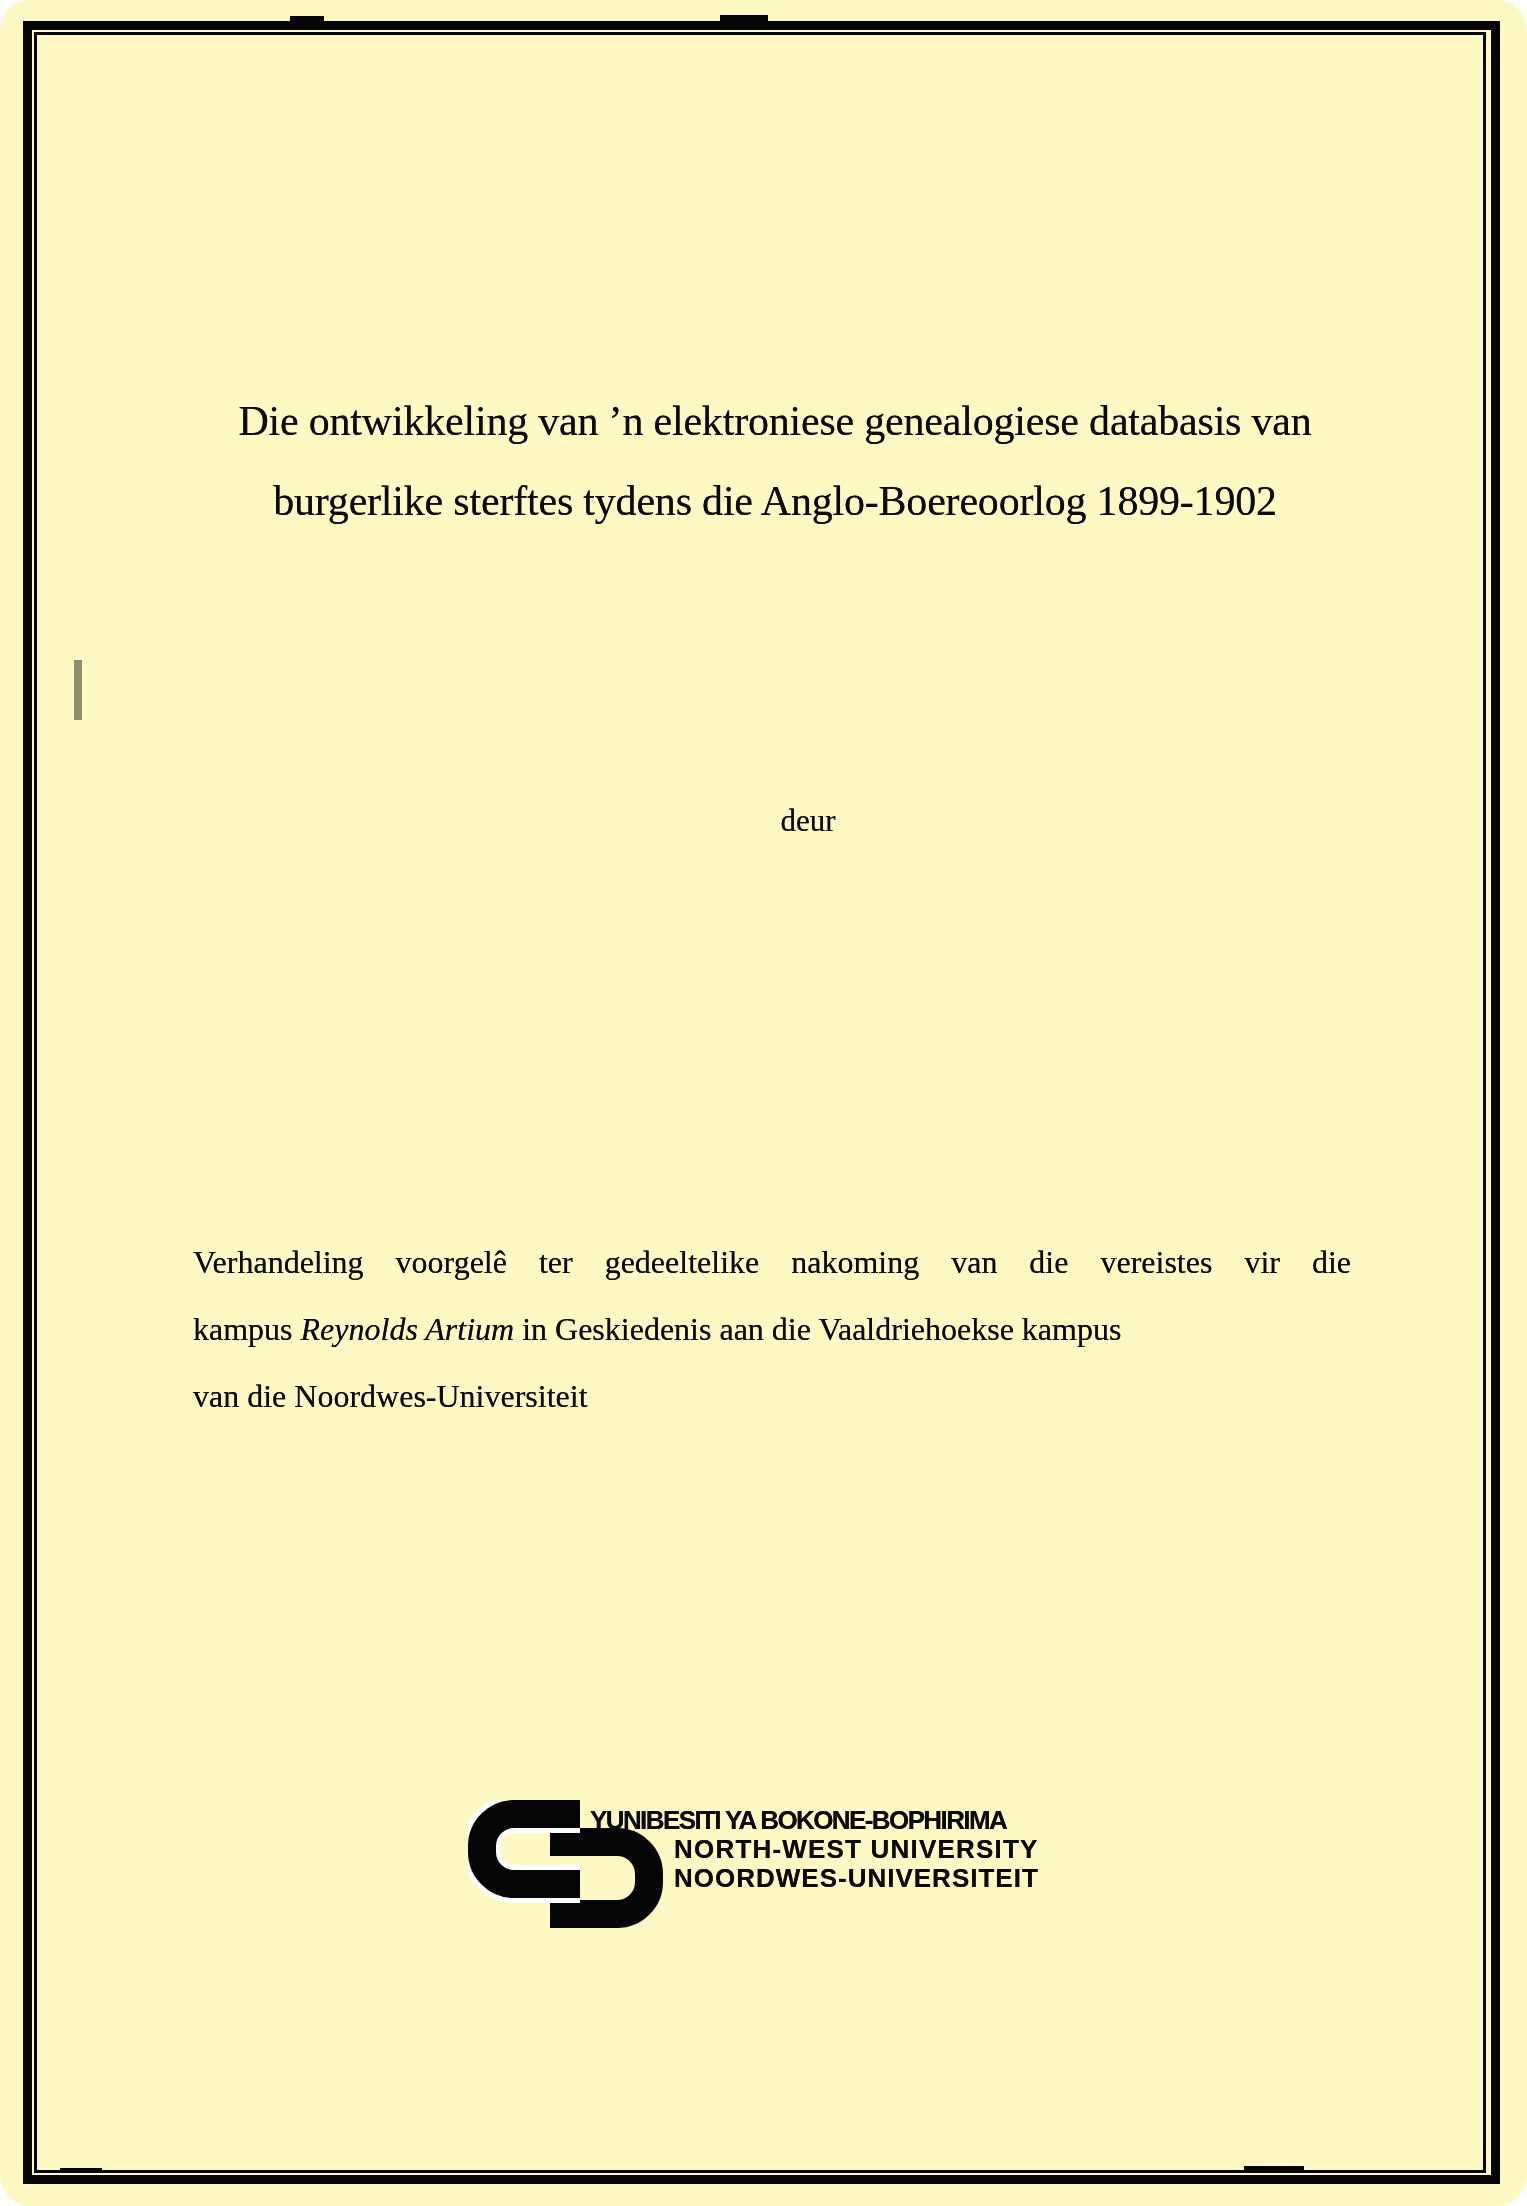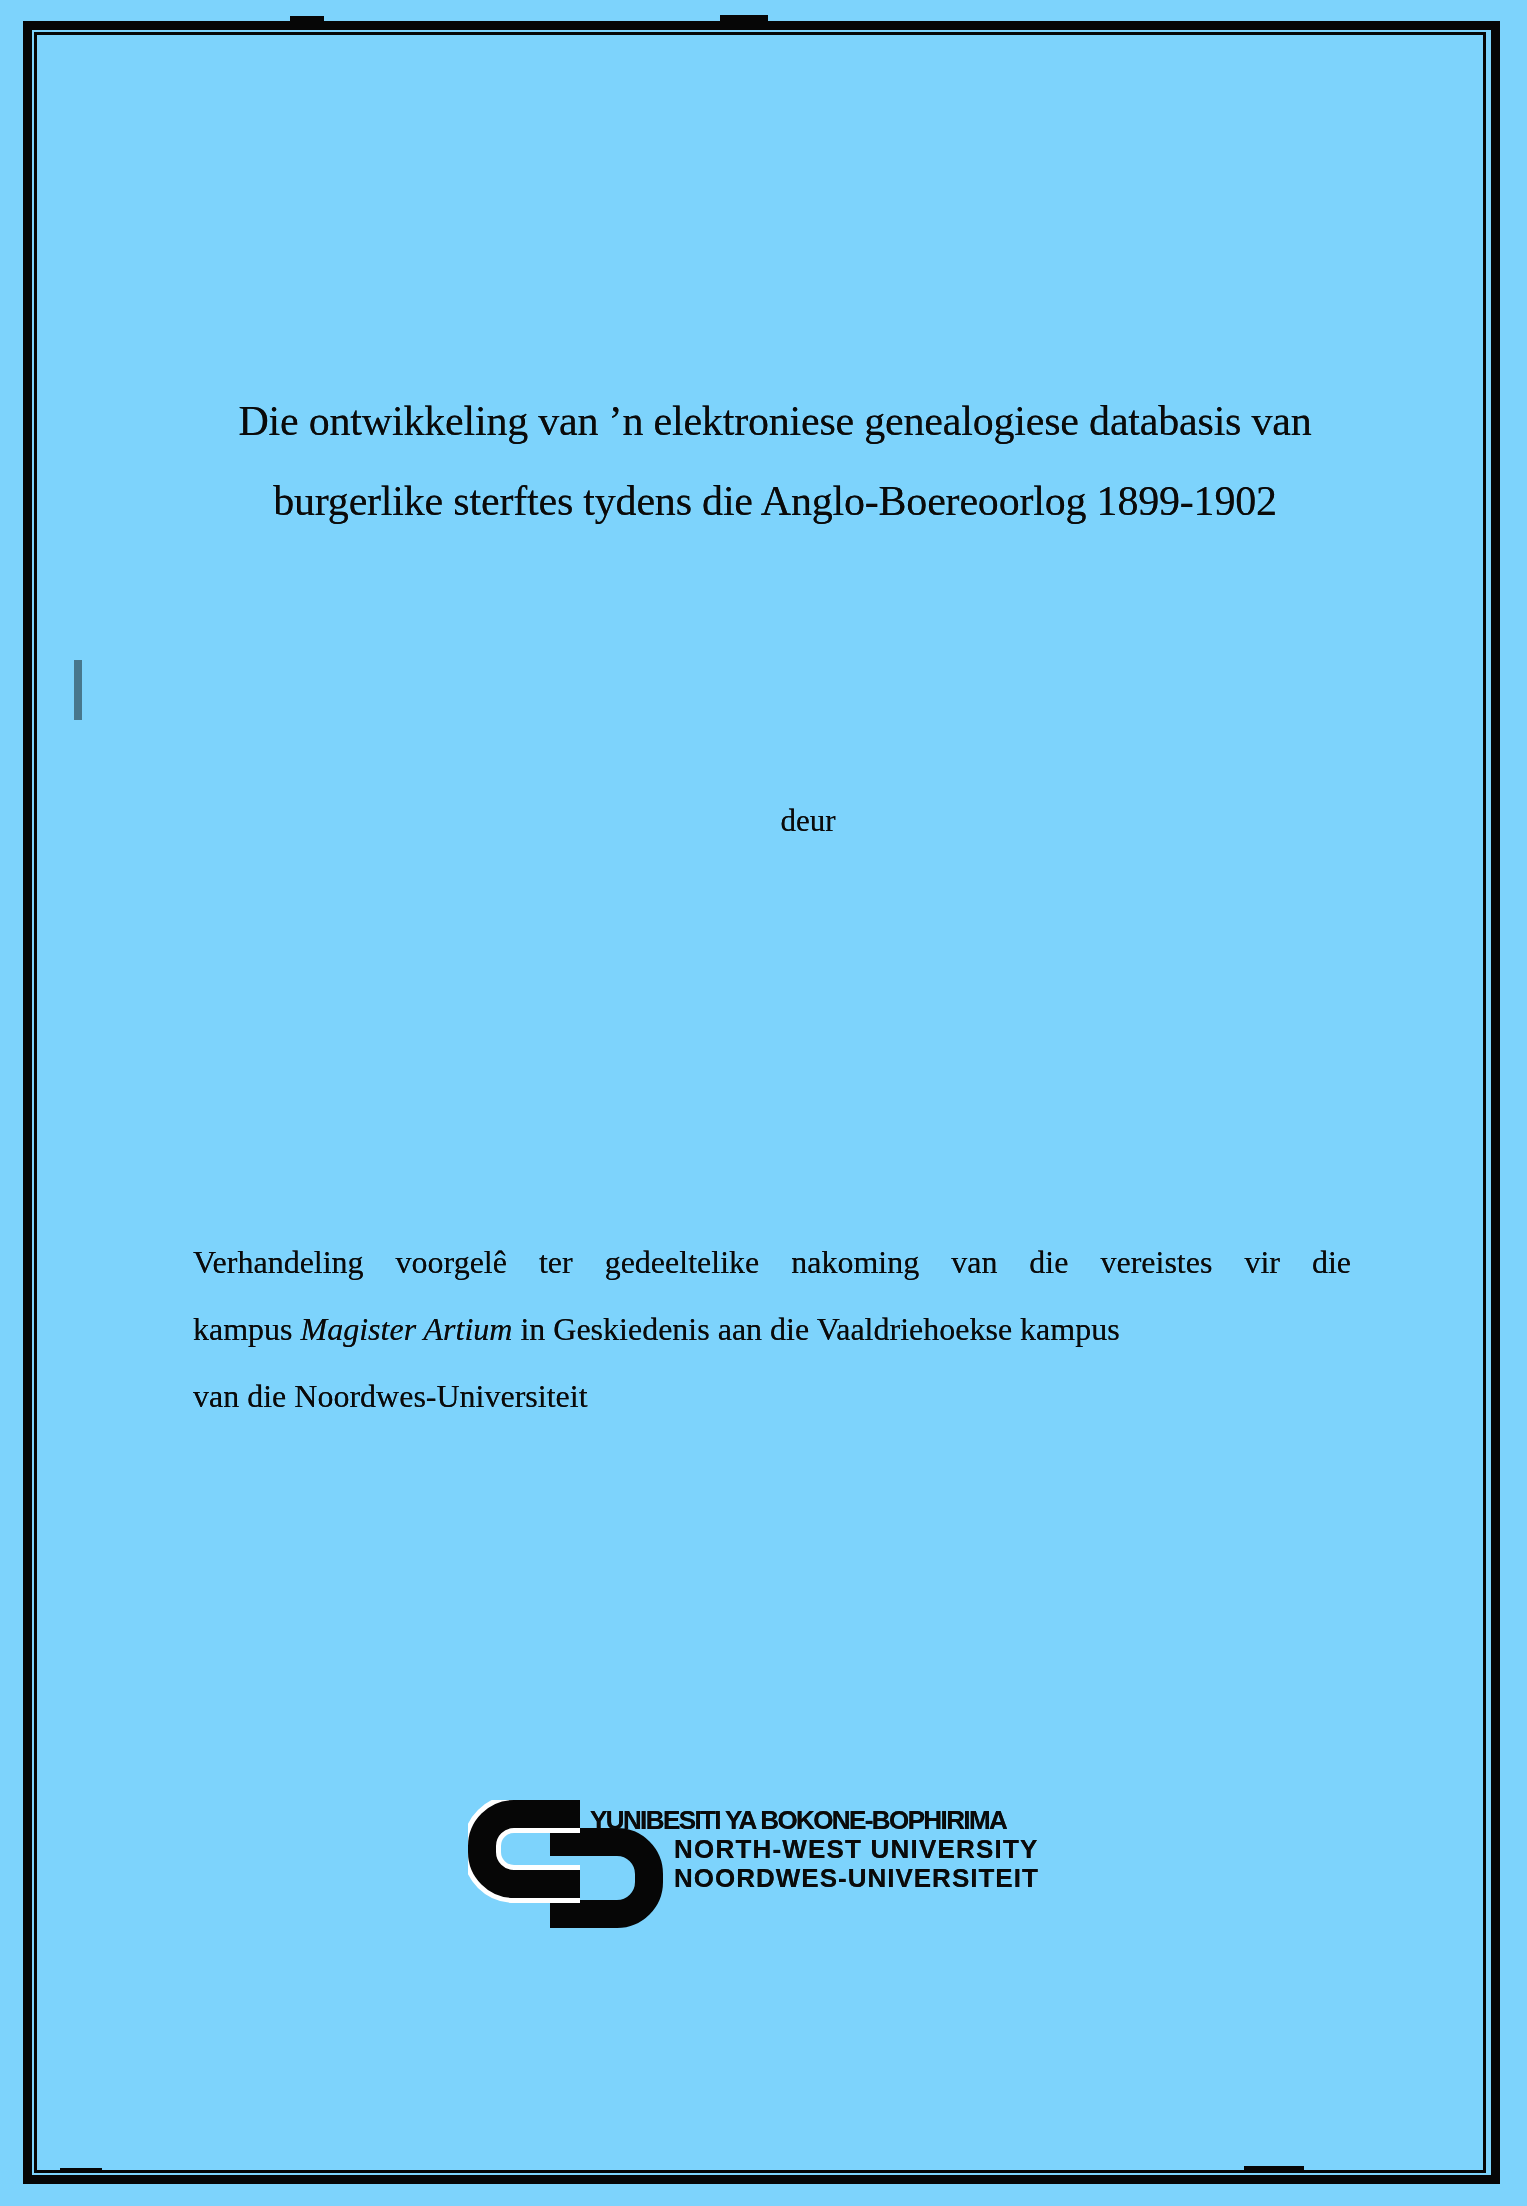--- a/index.html
+++ b/index.html
@@ -4,24 +4,25 @@
 <style>
   html, body {
     margin: 0;
     padding: 0;
     background: #ffffff;
   }
   .page {
     position: relative;
     width: 1527px;
     height: 2206px;
-    background: #7dd3fc;
+    background: #fef9c3;
     font-family: "Liberation Serif", serif;
     color: #0a0a0a;
     overflow: hidden;
+    border-radius: 31px;
   }
   
   .frame-outer {
     position: absolute;
     left: 23px; top: 21px;
     width: 1477px; height: 2163px;
     border: 9px solid #060606;
     box-sizing: border-box;
   }
   .frame-inner {
@@ -125,21 +126,21 @@
   <div class="centered title-block ink">
     <div>Die ontwikkeling van ’n elektroniese genealogiese databasis van</div>
     <div>burgerlike sterftes tydens die Anglo-Boereoorlog 1899-1902</div>
   </div>
 
   <div class="centered byline ink">deur</div>
 
 
   <div class="description ink">
     <div class="desc-line desc-justify">Verhandeling voorgelê ter gedeeltelike nakoming van die vereistes vir die</div>
-    <div class="desc-line"><span>kampus </span><span class="italic">Magister Artium</span><span> in Geskiedenis aan die Vaaldriehoekse kampus</span></div>
+    <div class="desc-line"><span>kampus </span><span class="italic">Reynolds Artium</span><span> in Geskiedenis aan die Vaaldriehoekse kampus</span></div>
     <div class="desc-line">van die Noordwes-Universiteit</div>
   </div>
 
 
   <svg class="logo-mark" width="195" height="128" viewBox="0 0 195 128" aria-hidden="true">
 
     <path d="M82 42 L149 42 A32 32 0 0 1 181 74 L181 82 A32 32 0 0 1 149 114 L82 114" fill="none" stroke="#060606" stroke-width="28"></path>
 
     <path d="M112 14 L46 14 A32 32 0 0 0 14 46 L14 52 A32 32 0 0 0 46 84 L112 84" fill="none" stroke="#ffffff" stroke-width="38"></path>
     <path d="M112 14 L46 14 A32 32 0 0 0 14 46 L14 52 A32 32 0 0 0 46 84 L112 84" fill="none" stroke="#060606" stroke-width="28"></path>

